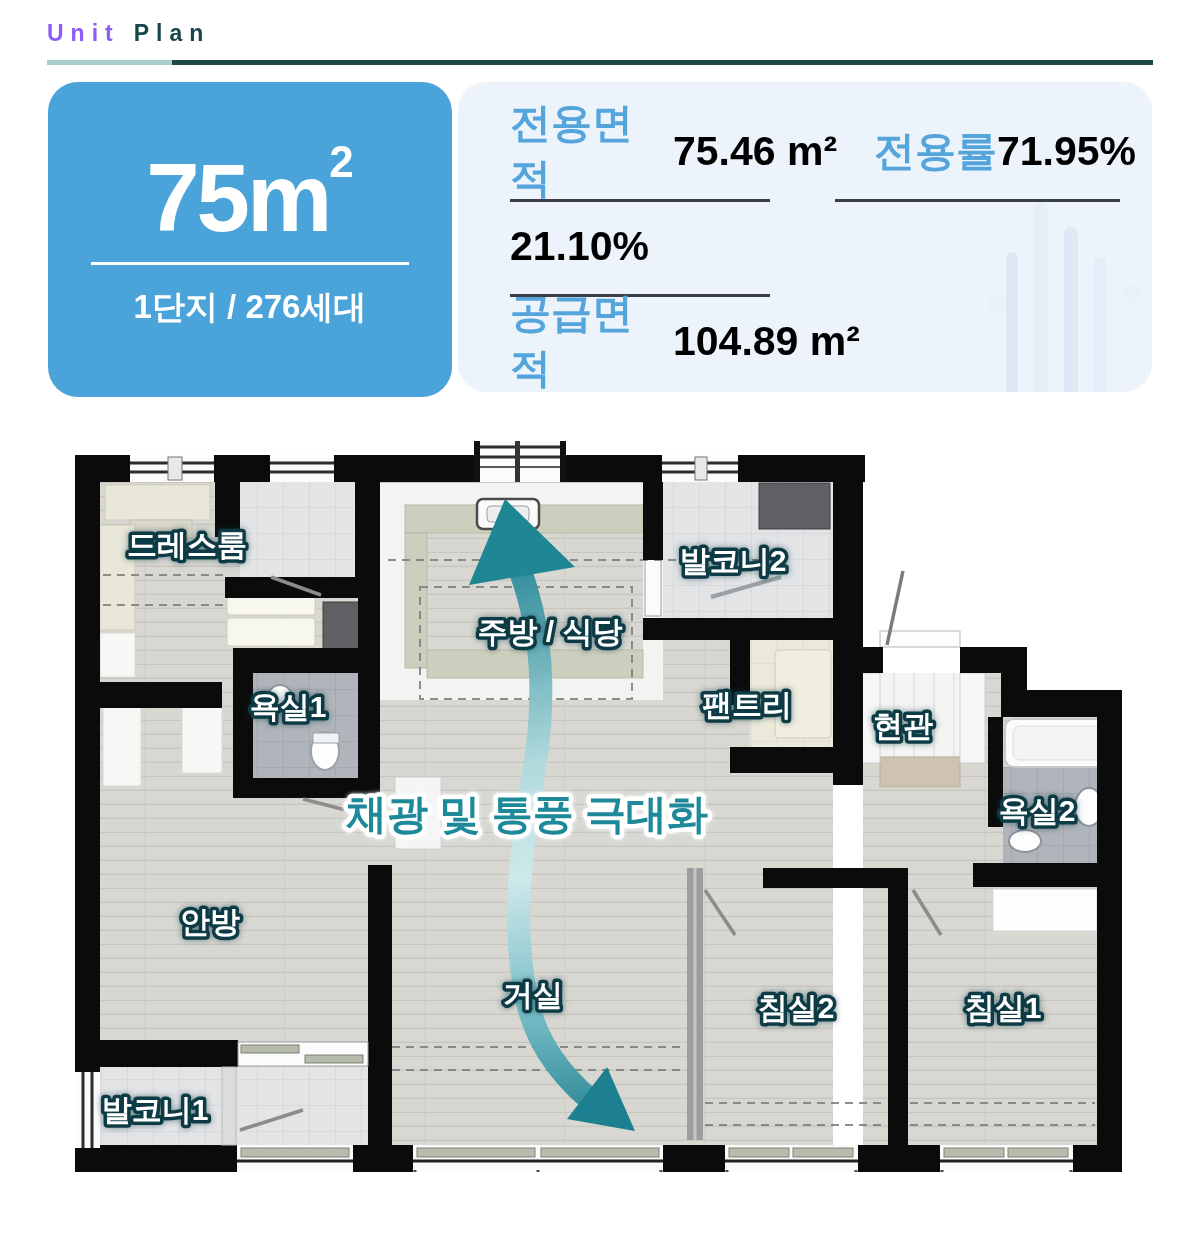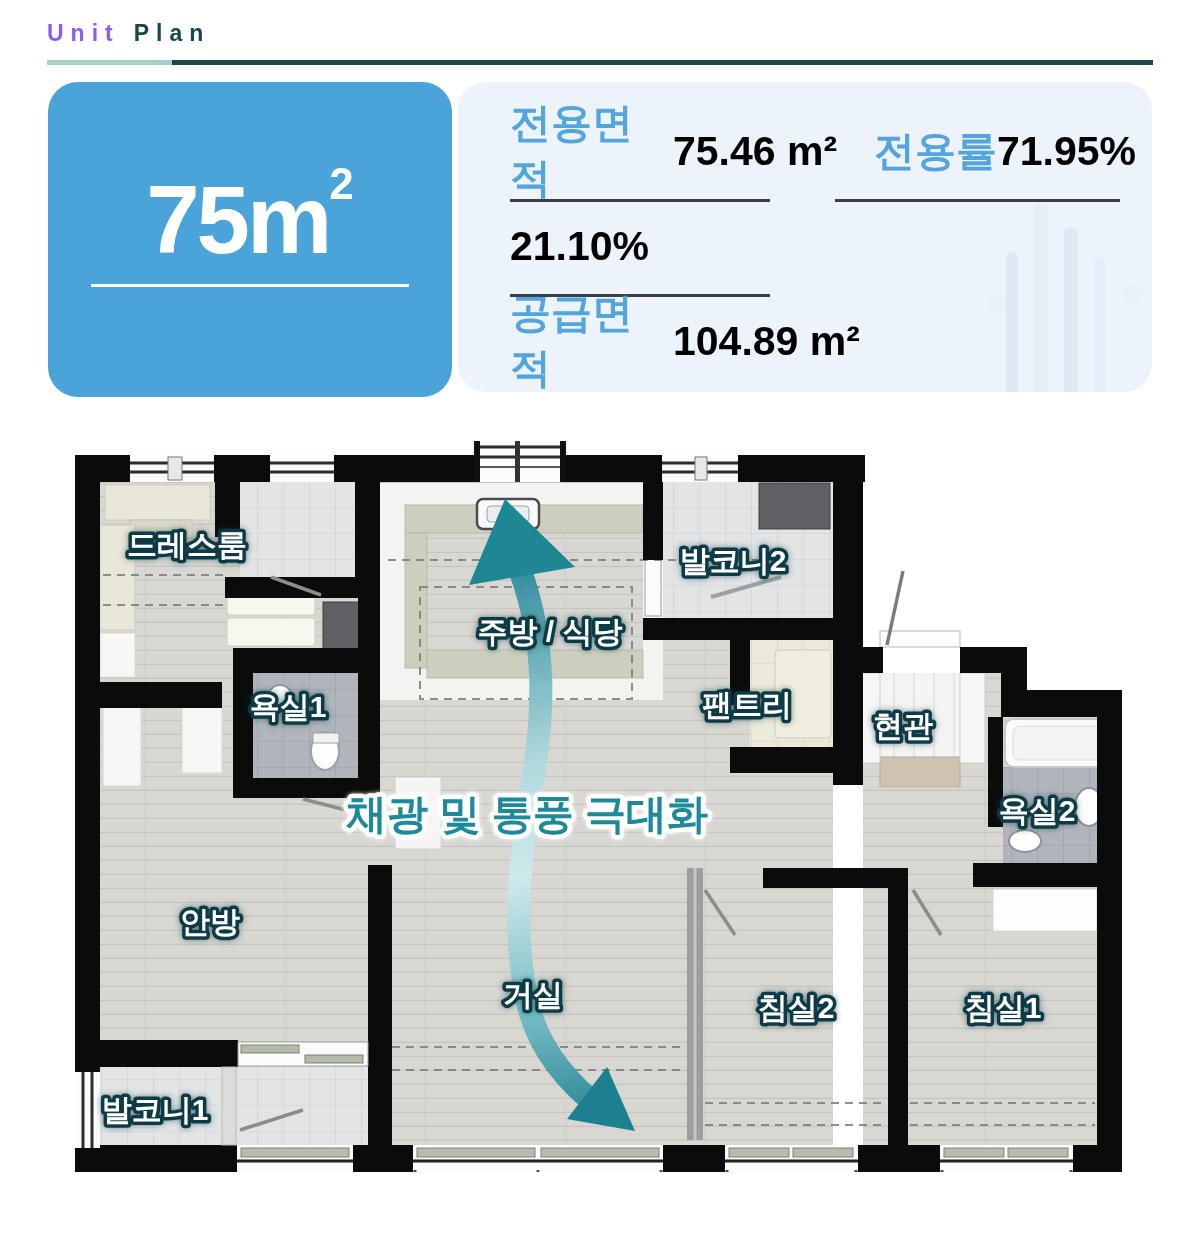--- a/index.html
+++ b/index.html
@@ -80,20 +80,21 @@
 </div>
 
 <div class="summary">
   <div class="area-box">
     <div class="area-big">
       <span>75</span>
         <span>m</span>
         <span class="sup">2</span>
     </div>
     <div class="area-divider"></div>
+    <div class="area-sub">1단지 / 276세대</div>
   </div>
 
   <div class="stats-card">
     <div class="srow">
       <div class="sgroup">
         <span class="slabel">전용면적</span>
         <span class="svalue">75.46 m²</span>
       </div>
       <div class="sgroup right">
         <span class="slabel">전용률</span>

